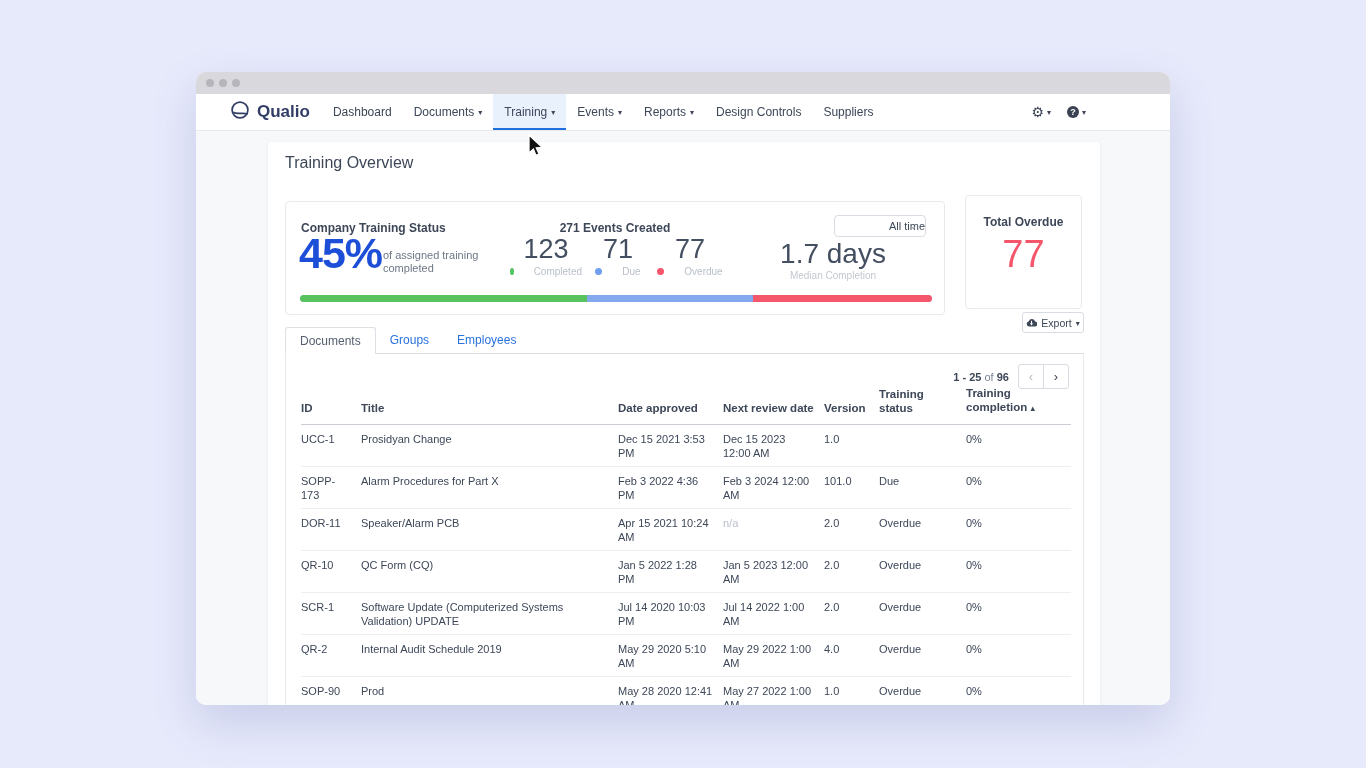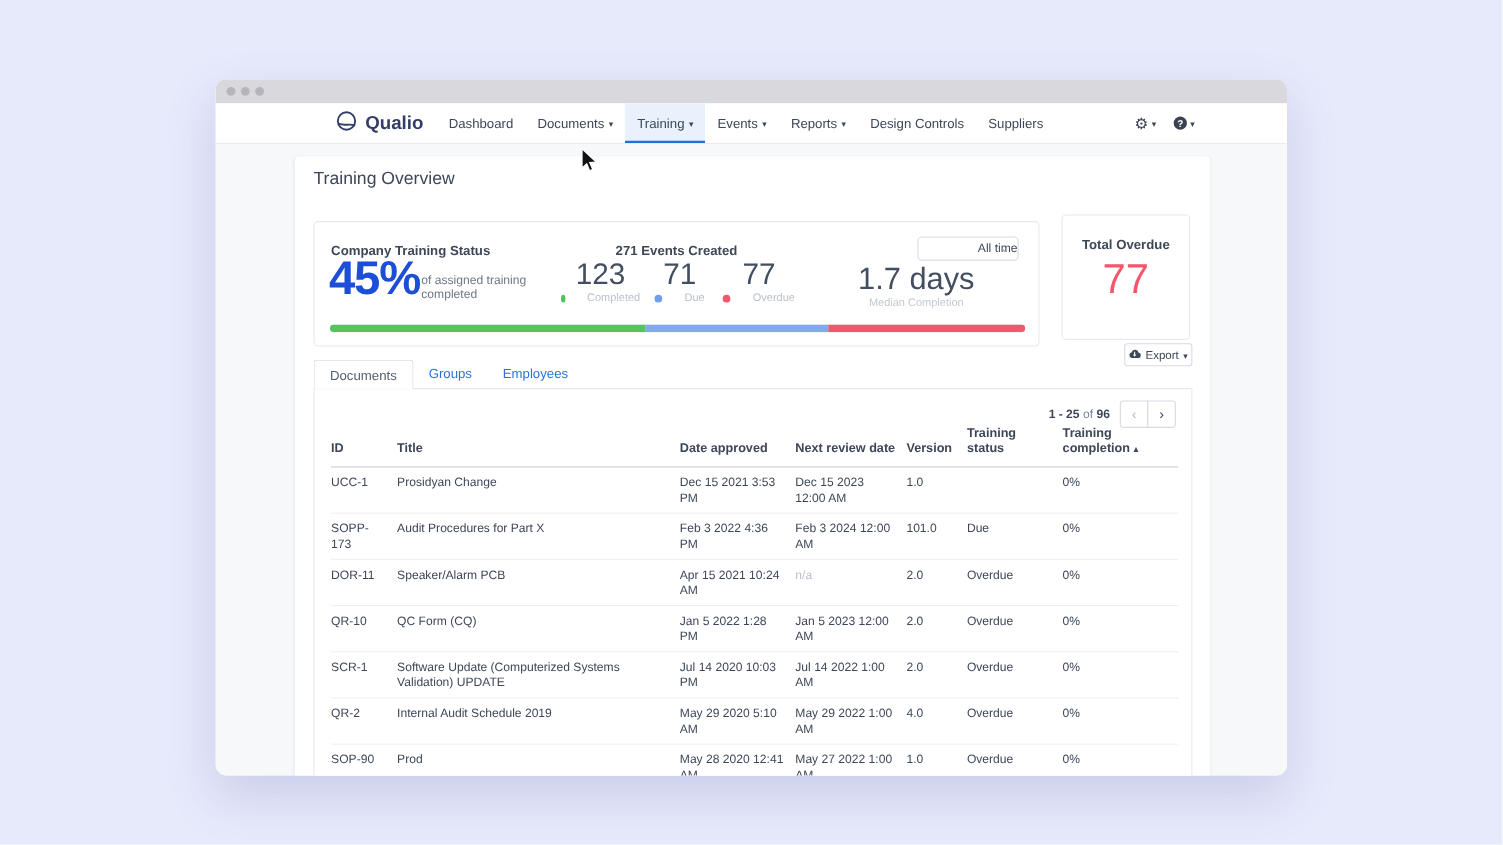--- a/index.html
+++ b/index.html
@@ -8,21 +8,21 @@
   .stage { position:relative; width:1366px; height:768px; background:#e7eafb; overflow:hidden; }
 
   
   .browser-window { position:absolute; left:196px; top:72px; width:974px; height:633px;
     background:#fff; border-radius:10px; overflow:hidden;
     box-shadow:0 18px 45px rgba(80,90,160,.20); }
   .titlebar { height:22px; background:#d8d8dd; display:flex; align-items:center; padding-left:10px; gap:5px; }
   .tb-dot { width:8px; height:8px; border-radius:50%; background:#b5b5bb; }
 
   
-  .navbar { height:37px; background:#fff; border-bottom:1px solid #e9e9ee; display:flex; align-items:stretch; padding-left:108px; position:relative; }
+  .navbar { height:37px; background:#fff; border-bottom:1px solid #e9e9ee; display:flex; align-items:stretch; padding-left:33px; position:relative; }
   .brand { display:flex; align-items:center; gap:6px; margin-right:12px; font-size:17px; font-weight:700; color:#333e66; cursor:pointer; }
   .nav-item { display:flex; align-items:center; gap:4px; padding:0 11px; font-size:12px; color:#3d4758; cursor:pointer; white-space:nowrap; }
   .nav-item.active { background:#e9f1fd; box-shadow:inset 0 -2px 0 #1f6fde; }
   .nav-caret { font-size:8px; color:#3d4758; line-height:1; padding-top:2px; }
   .nav-right { position:absolute; right:84px; top:0; height:100%; display:flex; align-items:center; gap:16px; }
   .icon-btn { display:flex; align-items:center; gap:3px; cursor:pointer; color:#3a4254; }
   .gear-glyph { font-size:14px; line-height:1; }
   .help-circle { width:12px; height:12px; border-radius:50%; background:#3a4254; color:#fff; font-size:9px; font-weight:700; display:flex; align-items:center; justify-content:center; }
 
   
@@ -261,21 +261,21 @@
                   <div class="cell col0">UCC-1</div>
                   <div class="cell col1">Prosidyan Change</div>
                   <div class="cell col2">Dec 15 2021 3:53 PM</div>
                   <div class="cell col3">Dec 15 2023 12:00 AM</div>
                   <div class="cell col4">1.0</div>
                   <div class="cell col5"></div>
                   <div class="cell col6">0%</div>
                 </div>
                 <div class="trow">
                   <div class="cell col0">SOPP-173</div>
-                  <div class="cell col1">Audit Procedures for Part X</div>
+                  <div class="cell col1">Alarm Procedures for Part X</div>
                   <div class="cell col2">Feb 3 2022 4:36 PM</div>
                   <div class="cell col3">Feb 3 2024 12:00 AM</div>
                   <div class="cell col4">101.0</div>
                   <div class="cell col5">Due</div>
                   <div class="cell col6">0%</div>
                 </div>
                 <div class="trow">
                   <div class="cell col0">DOR-11</div>
                   <div class="cell col1">Speaker/Alarm PCB</div>
                   <div class="cell col2">Apr 15 2021 10:24 AM</div>

